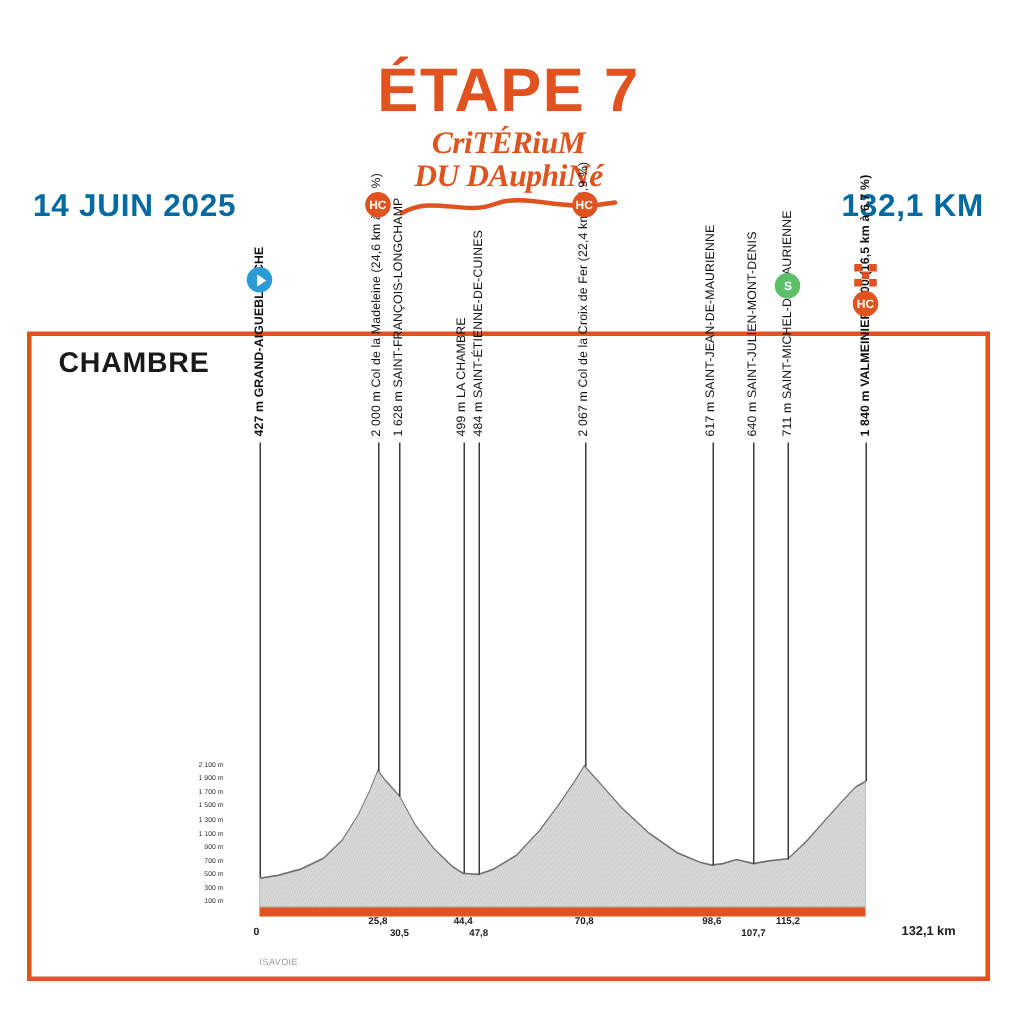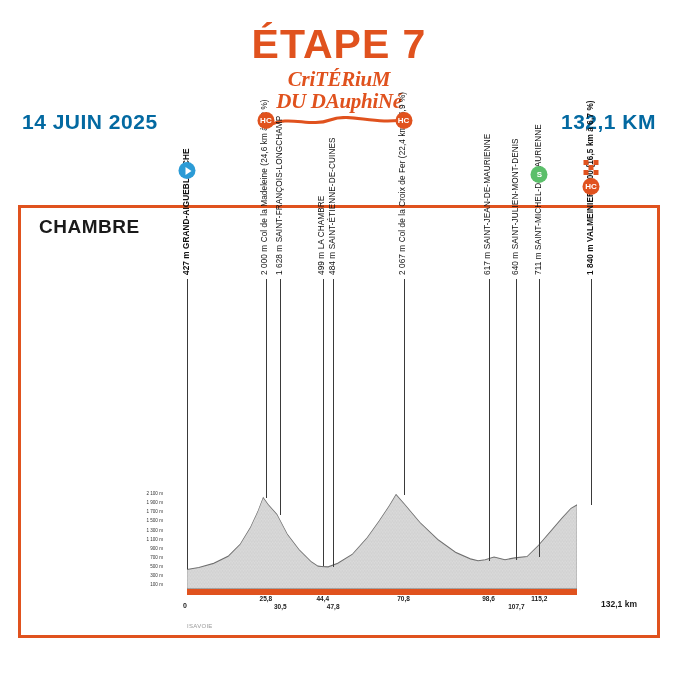--- a/index.html
+++ b/index.html
@@ -6,21 +6,21 @@
   body {
     width: 678px; height: 674px;
     background: #ffffff;
     font-family: "Liberation Sans", sans-serif;
     overflow: hidden;
     position: relative;
   }
   .page { width: 678px; height: 674px; position: relative; }
 
   
-  .header { padding-top: 24px; text-align: center; }
+  .header { padding-top: 24px; text-align: center; margin-top: 16px; }
   .stage-title {
     font-size: 41px; font-weight: bold; color: #E0521E;
     letter-spacing: 1px; line-height: 1;
   }
   .route {
     margin-top: 20px;
     font-size: 25px; font-weight: bold; color: #8c8c8c;
     letter-spacing: 0.5px;
     display: flex; align-items: center; justify-content: center; gap: 16px;
   }
@@ -51,21 +51,21 @@
   .panel {
     position: absolute; left: 18px; right: 18px; top: 205px; bottom: 36px;
     border: 3px solid #E0521E; background: #fff;
   }
   .cat-label {
     position: absolute; left: 18px; top: 8px;
     font-size: 19px; font-weight: bold; color: #1a1a1a; letter-spacing: 0.5px;
   }
 
   
-  .chart { position: absolute; left: 0; right: 0; top: 48px; bottom: 4px; margin-left: 14px; }
+  .chart { position: absolute; left: 0; right: 0; top: 48px; bottom: 4px; }
   .chart-inner { position: absolute; left: 130px; right: 20px; top: 0; bottom: 0; }
 
   .prof-area { position: absolute; left: 22px; right: 60px; bottom: 42px; height: 96px; }
   .prof-svg { position:absolute; left:0; top:0; width:100%; height:100%; }
 
   .yaxis { position: absolute; left: -26px; bottom: 42px; height: 96px; width: 26px; }
   .ytick { position: absolute; right: 2px; font-size: 4.6px; color: #333; white-space: nowrap; }
 
   .baseline {
     position: absolute; left: 22px; right: 60px; bottom: 36px; height: 6px;

